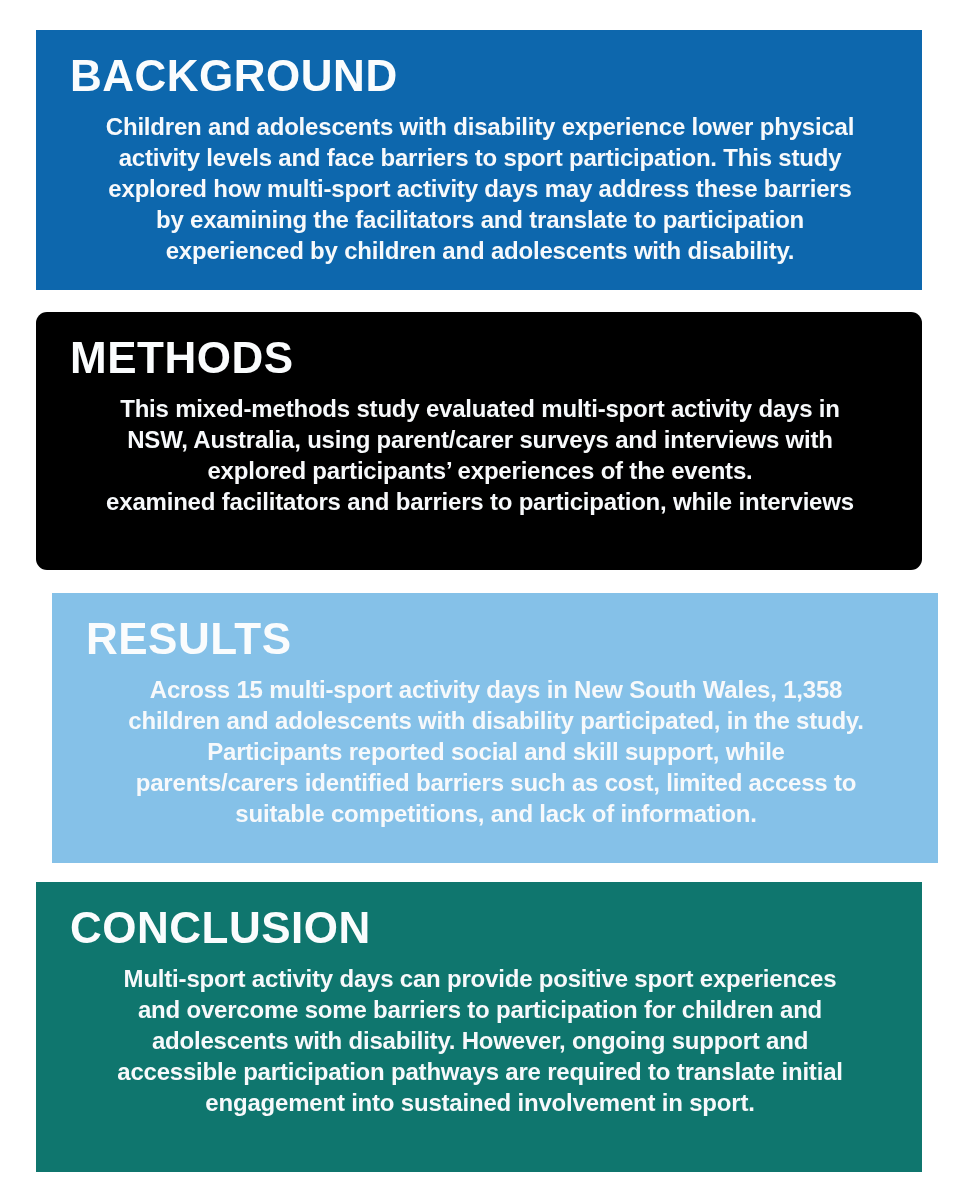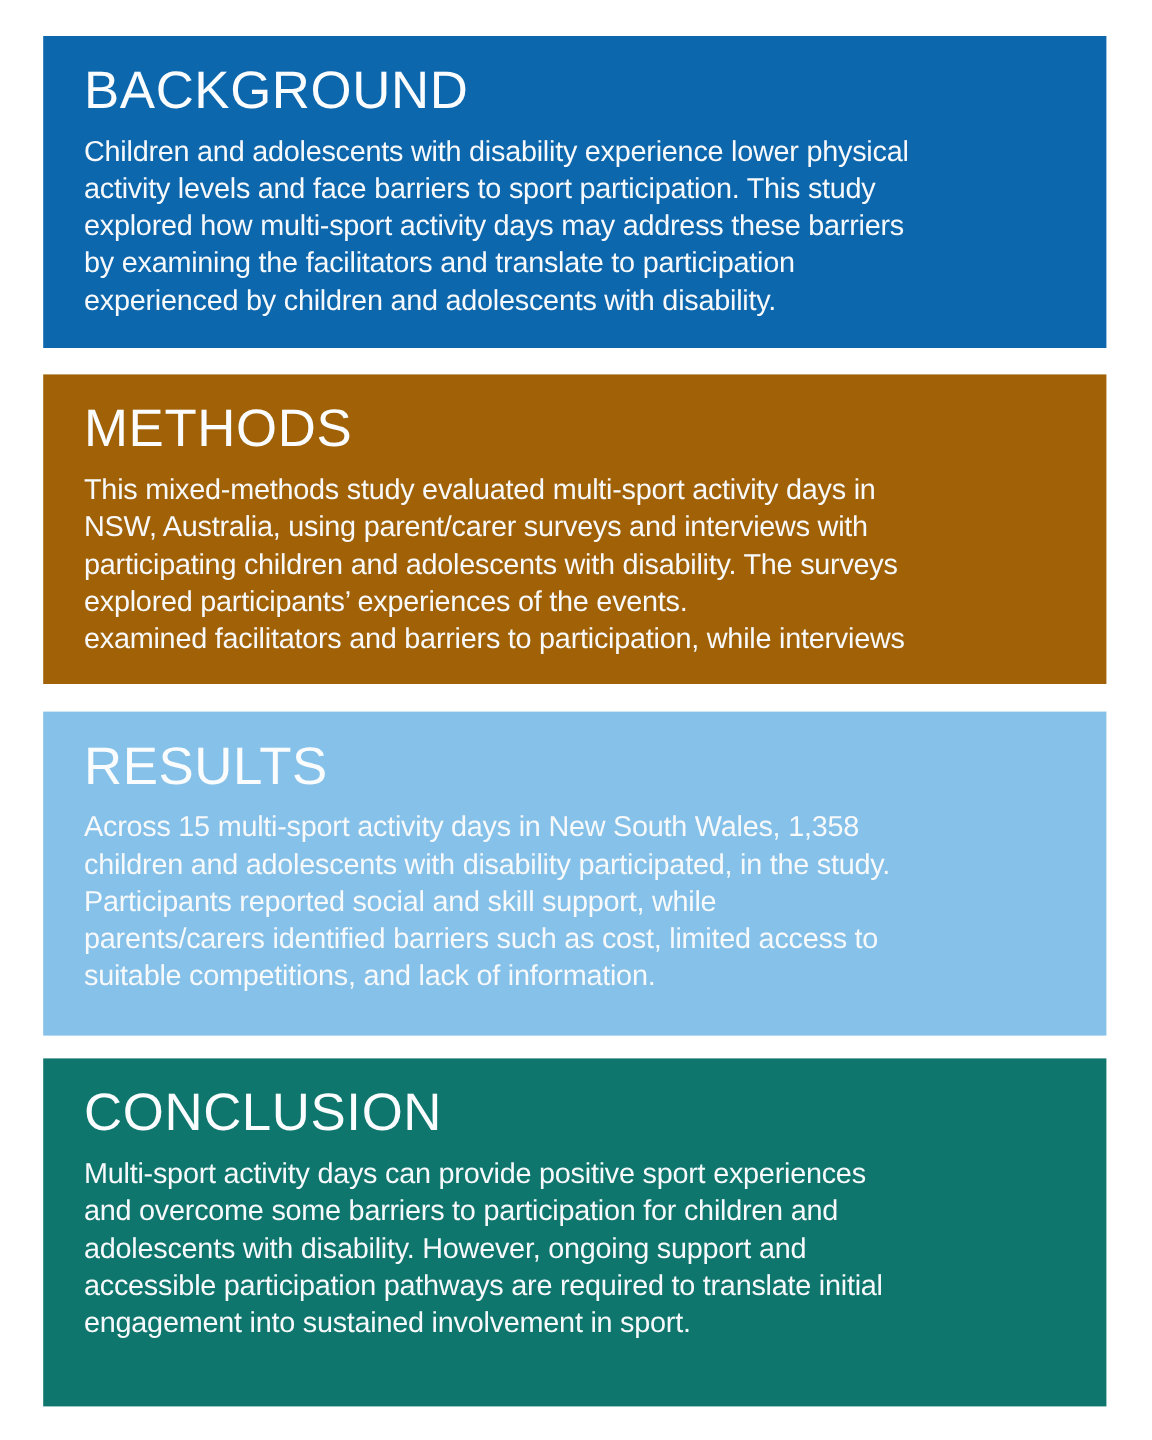--- a/index.html
+++ b/index.html
@@ -18,35 +18,36 @@
   }
   .panel {
     box-sizing: border-box;
     width: 886px;
     padding: 20px 32px 0 34px;
     color: #f7f9fb;
     overflow: hidden;
   }
   .panel-background { height: 260px; margin-bottom: 22px; }
   .panel-methods    { height: 258px; margin-bottom: 23px; }
-  .panel-results    { height: 270px; margin-bottom: 19px; }
+  .panel-results    { height: 270px; margin-bottom: 19px; margin-left: 16px; }
   .panel-conclusion { height: 290px; margin-bottom: 0; }
   .panel h1 {
     margin: 0 0 9px 0;
     font-size: 44px;
-    font-weight: 400;
+    font-weight: 700;
     line-height: 52px;
     letter-spacing: 0.5px;
     color: #fafcfd;
   }
   .panel .body {
     font-size: 24px;
     line-height: 31px;
     letter-spacing: -0.2px;
-    font-weight: 400;
+    font-weight: 700;
+    text-align: center;
   }
   .panel .line {
     white-space: nowrap;
   }
 </style>
 </head>
 <body>
 
 <div class="page">
 
@@ -54,26 +55,25 @@
     <h1>BACKGROUND</h1>
     <div class="body">
       <div class="line">Children and adolescents with disability experience lower physical</div>
       <div class="line">activity levels and face barriers to sport participation. This study</div>
       <div class="line">explored how multi-sport activity days may address these barriers</div>
       <div class="line">by examining the facilitators and translate to participation</div>
       <div class="line">experienced by children and adolescents with disability.</div>
     </div>
   </section>
 
-  <section class="panel panel-methods" style="background-color: #a16207;">
+  <section class="panel panel-methods" style="background-color: #000000; border-radius: 11px;">
     <h1>METHODS</h1>
     <div class="body">
       <div class="line">This mixed-methods study evaluated multi-sport activity days in</div>
       <div class="line">NSW, Australia, using parent/carer surveys and interviews with</div>
-      <div class="line">participating children and adolescents with disability. The surveys</div>
       <div class="line">explored participants’ experiences of the events.</div>
       <div class="line">examined facilitators and barriers to participation, while interviews</div>
     </div>
   </section>
 
   <section class="panel panel-results" style="background-color: rgb(133, 193, 232);">
     <h1>RESULTS</h1>
     <div class="body">
       <div class="line">Across 15 multi-sport activity days in New South Wales, 1,358</div>
       <div class="line">children and adolescents with disability participated, in the study.</div>

